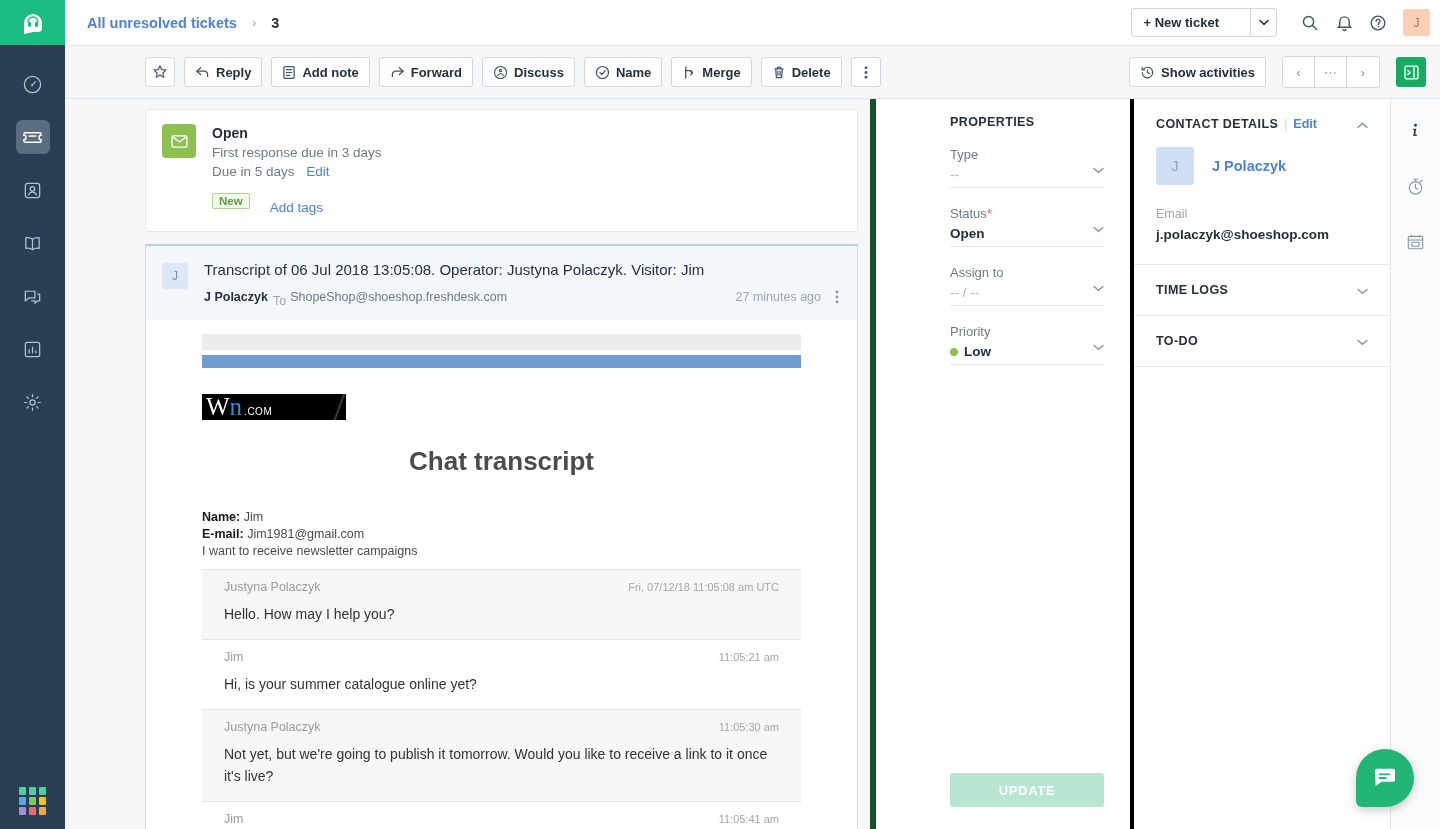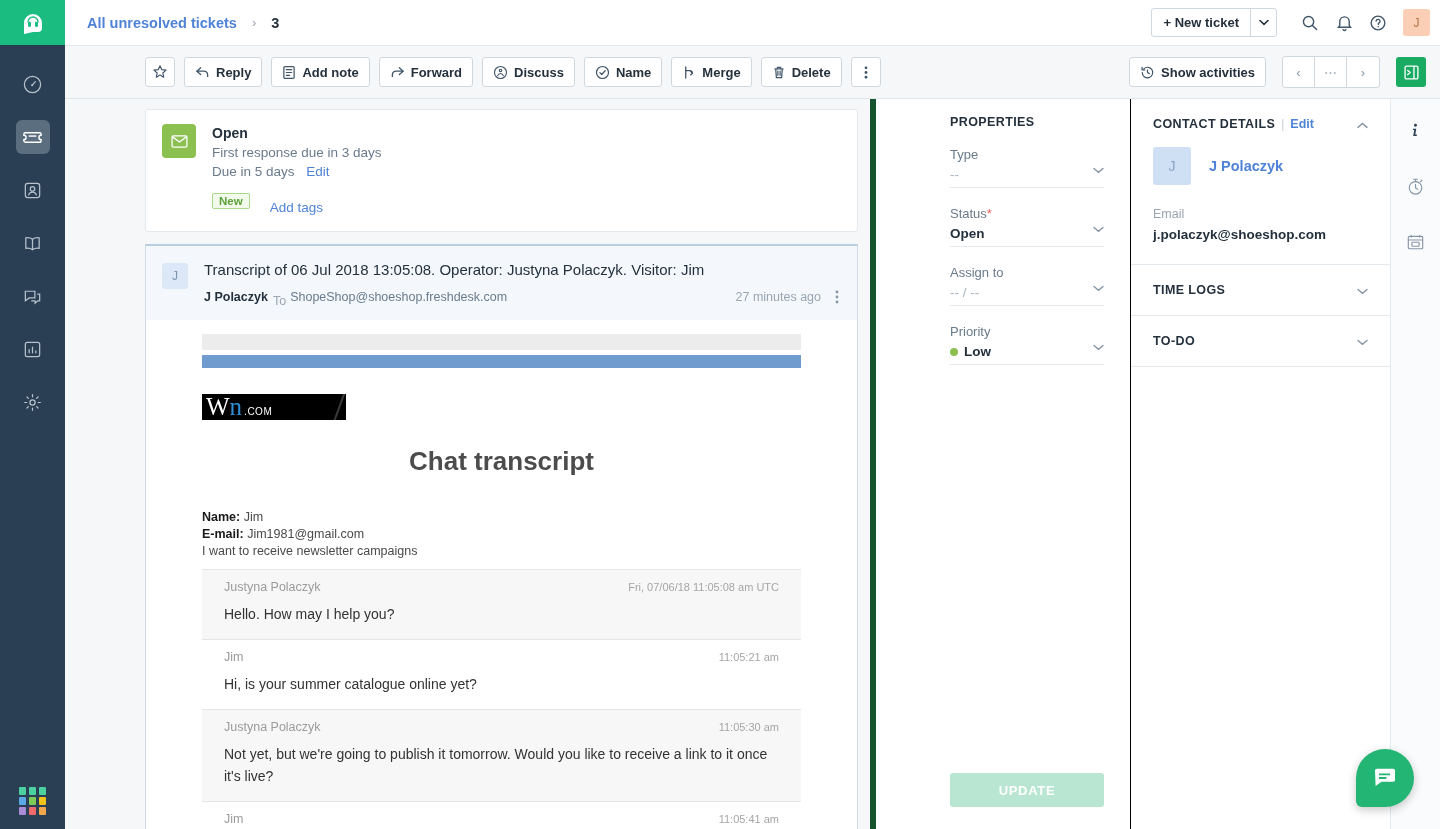--- a/index.html
+++ b/index.html
@@ -51,21 +51,21 @@
     padding: 0 10px 0 22px; gap: 8px;
     flex: 0 0 45px;
   }
   .crumb-link { color: #4f83d6; font-size: 14.5px; font-weight: bold; cursor: pointer; }
   .crumb-sep { color: #9aa5b1; font-size: 13px; margin: 0 7px; }
   .crumb-cur { color: #24313d; font-size: 14.5px; font-weight: bold; }
   .topbar-right { margin-left: auto; display: flex; align-items: center; gap: 0; }
   .newticket {
     display: flex; align-items: flex-start;
     border: 1px solid #cfd7df; border-radius: 3px; height: 29px;
-    background: #fff; overflow: hidden; margin-right: 16px;
+    background: #fff; overflow: hidden; margin-right: 16px; gap: 20px;
   }
   .newticket-lbl { font-size: 13px; color: #24313d; font-weight: bold; padding: 0 11px; line-height: 27px; cursor: pointer; }
   .newticket-car { width: 26px; height: 27px; border-left: 1px solid #cfd7df; display: flex; align-items: center; justify-content: center; cursor: pointer; }
   .ticon { width: 34px; height: 34px; display: flex; align-items: center; justify-content: center; cursor: pointer; }
   .avatar-top {
     width: 27px; height: 27px; background: #fbcfb6; color: #b5764a;
     border-radius: 3px; font-size: 12px; display: flex; align-items: center; justify-content: center;
     margin-left: 8px; cursor: pointer;
   }
 
@@ -157,21 +157,21 @@
   .field-car { position: absolute; right: 0; bottom: 9px; color: #8696a7; }
   .props-foot { padding: 0 26px 22px 26px; }
   .updbtn {
     width: 100%; height: 34px; background: #b8e6d2; color: #ffffff;
     border: 0; border-radius: 3px; font-size: 13px; font-weight: bold; letter-spacing: .7px;
     font-family: "Liberation Sans", sans-serif; cursor: default;
   }
 
   
   .contact {
-    width: 260px; flex: 0 0 260px; background: #fff; border-left: 1px solid #000000;
+    width: 260px; flex: 0 0 260px; background: #fff; border-left: 4px solid #000000;
     display: flex; flex-direction: column;
   }
   .sec-head { padding: 16px 22px 14px 22px; display: flex; align-items: center; }
   .sec-title { font-size: 12.5px; font-weight: bold; color: #24313d; letter-spacing: .4px; }
   .sec-pipe { color: #c7d0d9; margin: 0 6px; font-size: 12px; }
   .sec-edit { color: #4f83d6; font-size: 12.5px; font-weight: bold; cursor: pointer; }
   .sec-car { margin-left: auto; color: #8696a7; cursor: pointer; }
   .contact-row { padding: 0 22px; display: flex; align-items: center; }
   .c-av { width: 38px; height: 38px; background: #cfe0f5; color: #8aa4c4; border-radius: 3px; display: flex; align-items: center; justify-content: center; font-size: 14px; flex: 0 0 38px; }
   .c-name { margin-left: 18px; font-size: 14.5px; color: #4f83d6; font-weight: bold; cursor: pointer; }
@@ -469,21 +469,21 @@
                   <b>E-mail:</b>
                   <span class="grey">Jim1981@gmail.com</span>
                 </div>
                 <div class="grey">I want to receive newsletter campaigns</div>
               </div>
 
               <div class="msgs">
                 <div class="msg alt">
                   <div class="msg-head">
                     <span class="msg-who">Justyna Polaczyk</span>
-                    <span class="msg-when">Fri, 07/06/18 11:05:08 am UTC</span>
+                    <span class="msg-when">Fri, 07/12/18 11:05:08 am UTC</span>
                   </div>
                   <div class="msg-text">Hello. How may I help you?</div>
                 </div>
                 <div class="msg">
                   <div class="msg-head">
                     <span class="msg-who">Jim</span>
                     <span class="msg-when">11:05:21 am</span>
                   </div>
                   <div class="msg-text">Hi, is your summer catalogue online yet?</div>
                 </div>

